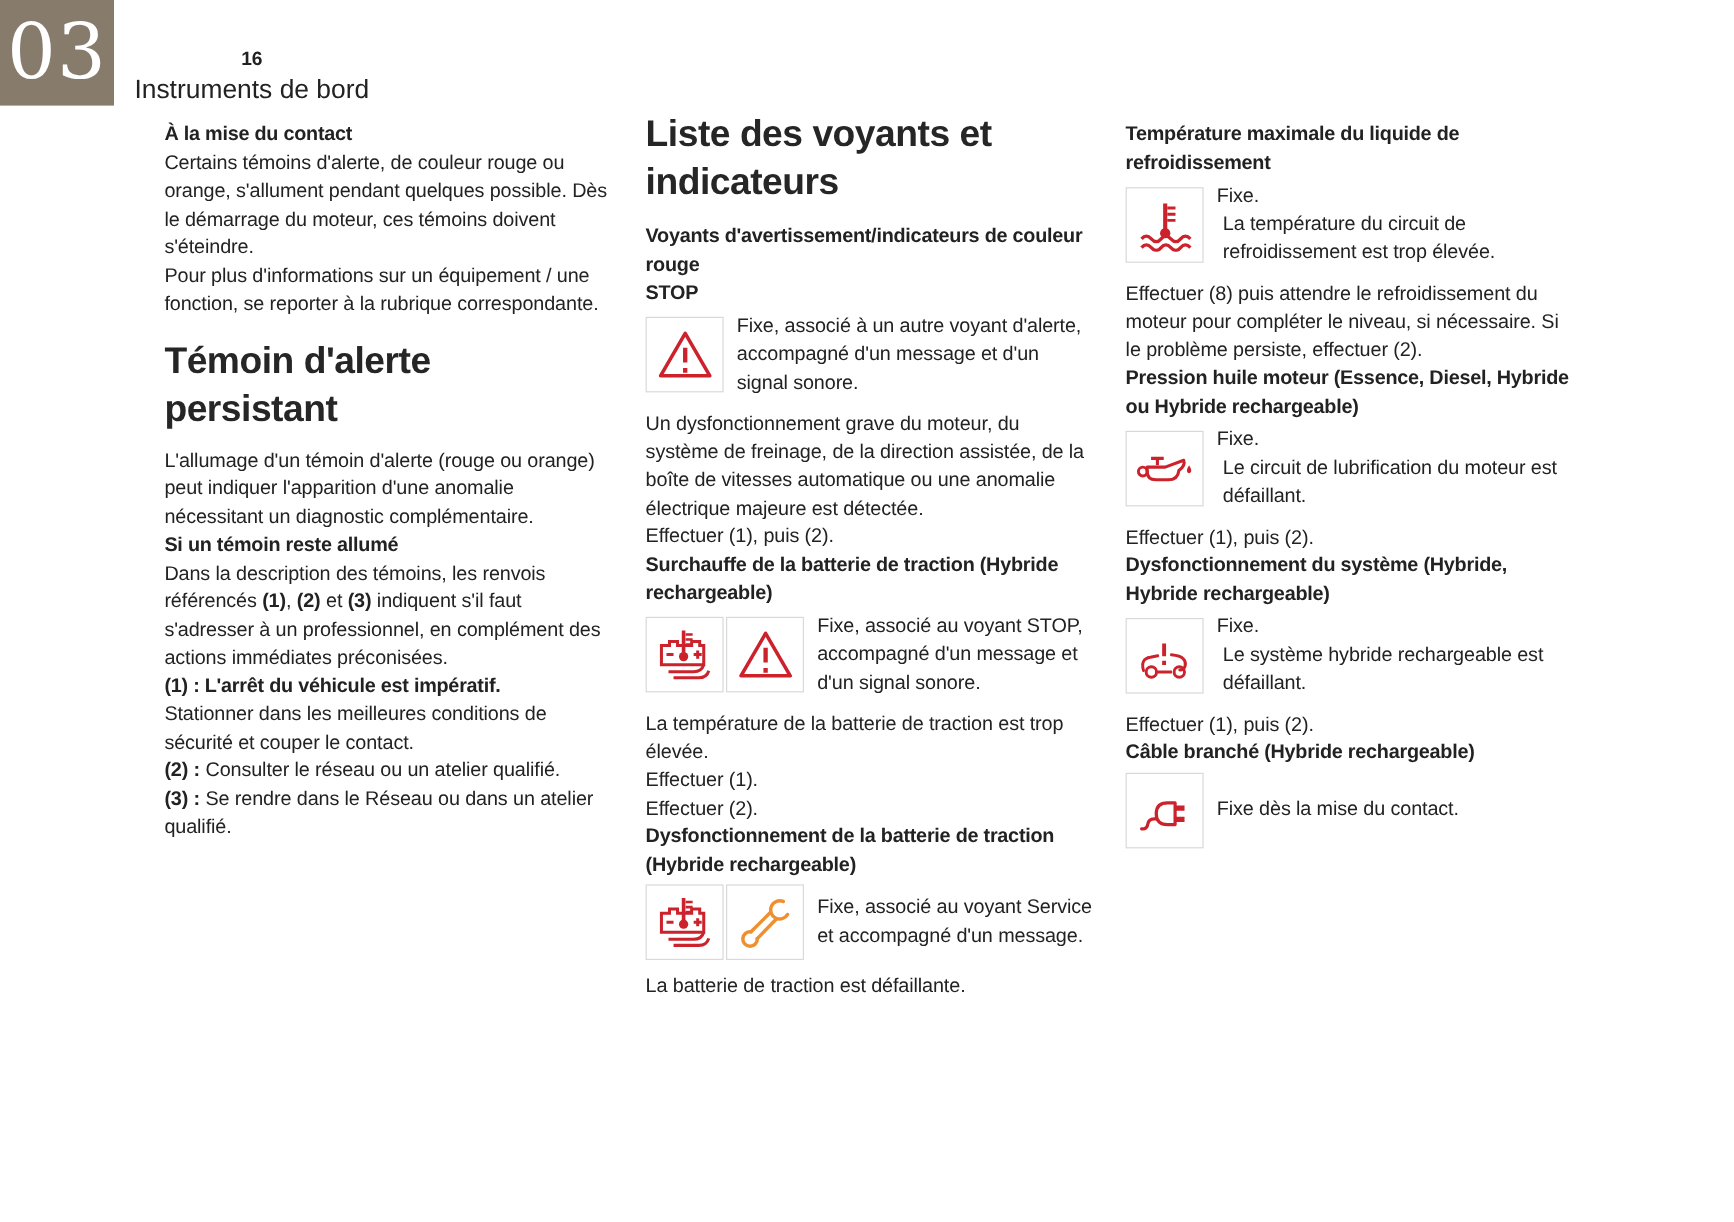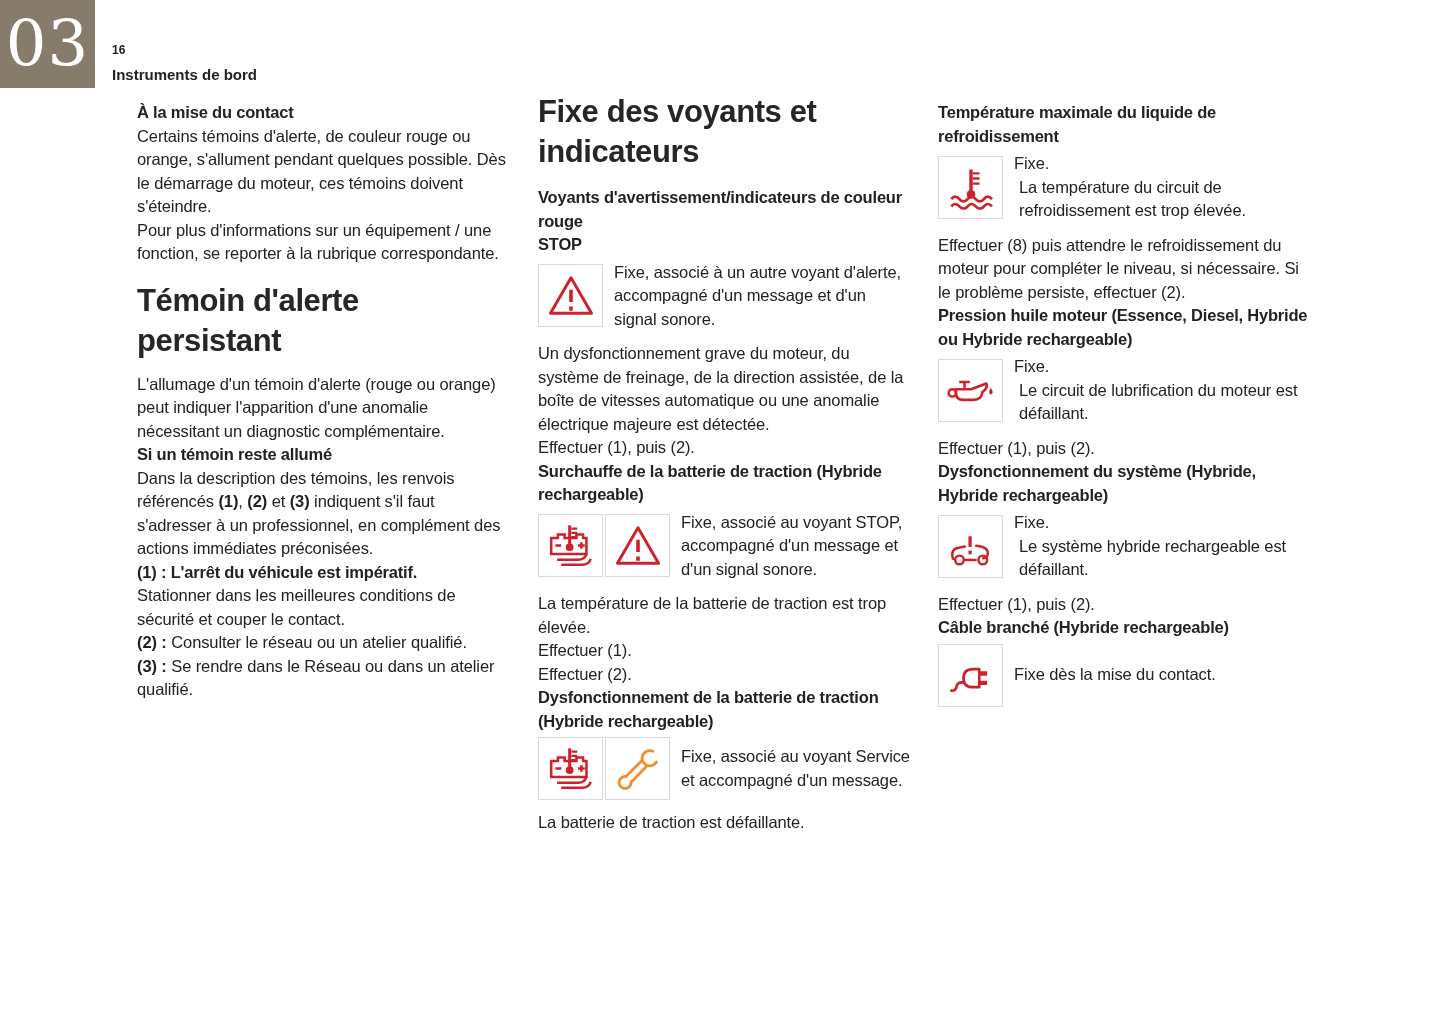--- a/index.html
+++ b/index.html
@@ -17,22 +17,22 @@
   }
   
   .chapter-box{
     position:absolute;left:0;top:0;width:95px;height:88px;
     background:var(--chapter-box);color:#ffffff;
     display:flex;align-items:center;justify-content:center;
     font-family:"DejaVu Serif",serif;font-weight:400;font-size:64px;line-height:1;
     letter-spacing:1px;
   }
   .page-meta{position:absolute;left:112px;top:40px;}
-  .page-number{font-weight:700;font-size:12px;line-height:20px;}
-  .section-title{font-weight:700;font-size:15px;line-height:22px;margin-top:4px;}
+  .page-number{font-weight:700;font-size:16px;line-height:20px;text-align:center;}
+  .section-title{font-weight:400;font-size:22px;line-height:22px;margin-top:4px;}
   
   .col{position:absolute;top:0;font-size:16.5px;line-height:23.5px;letter-spacing:-0.1px;}
   .col1{left:137px;width:372px;padding-top:101px;}
   .col2{left:538px;width:374px;padding-top:92px;}
   .col3{left:938px;width:372px;padding-top:101px;}
   p{margin:0;}
   .mini{font-weight:700;letter-spacing:-0.2px;margin:0;}
   .big-title{
     font-weight:700;font-size:31px;line-height:40px;letter-spacing:-0.4px;
     margin:0 0 12px 0;color:#262626;
@@ -128,21 +128,21 @@
     <p>L'allumage d'un témoin d'alerte (rouge ou orange) peut indiquer l'apparition d'une anomalie nécessitant un diagnostic complémentaire.</p>
     <div class="mini">Si un témoin reste allumé</div>
     <p><span>Dans la description des témoins, les renvois référencés </span><b>(1)</b><span>, </span><b>(2)</b><span> et </span><b>(3)</b><span> indiquent s'il faut s'adresser à un professionnel, en complément des actions immédiates préconisées.</span></p>
     <div class="mini">(1) : L'arrêt du véhicule est impératif.</div>
     <p>Stationner dans les meilleures conditions de sécurité et couper le contact.</p>
     <p><b>(2) :</b><span> Consulter le réseau ou un atelier qualifié.</span></p>
     <p><b>(3) :</b><span> Se rendre dans le Réseau ou dans un atelier qualifié.</span></p>
   </div>
 
   <div class="col col2">
-    <div class="big-title">Fixe des voyants et indicateurs</div>
+    <div class="big-title">Liste des voyants et indicateurs</div>
     <div class="mini">Voyants d'avertissement/indicateurs de couleur rouge</div>
     <div class="mini">STOP</div>
 
     <div class="icon-row">
       <span class="lamp">
         <svg class="red" width="46" height="43" viewBox="0 0 56 52">
             <use href="#sym-warning-triangle"></use>
           </svg>
       </span>
       <div class="lamp-text">Fixe, associé à un autre voyant d'alerte, accompagné d'un message et d'un signal sonore.</div>

